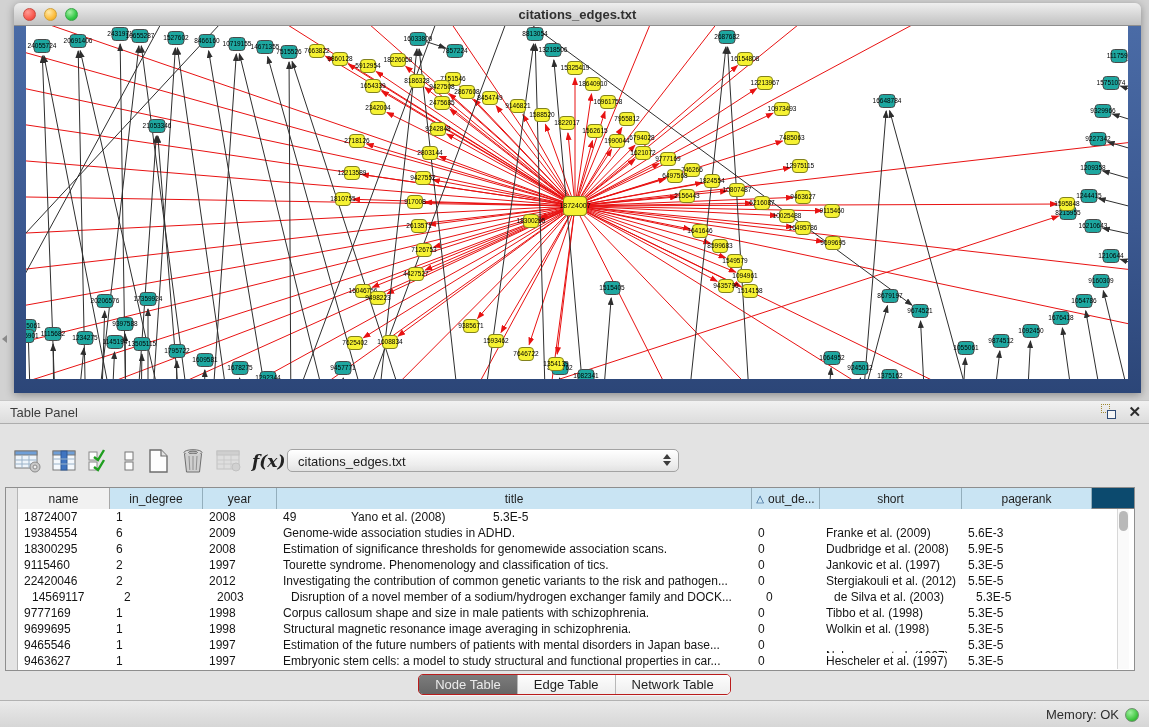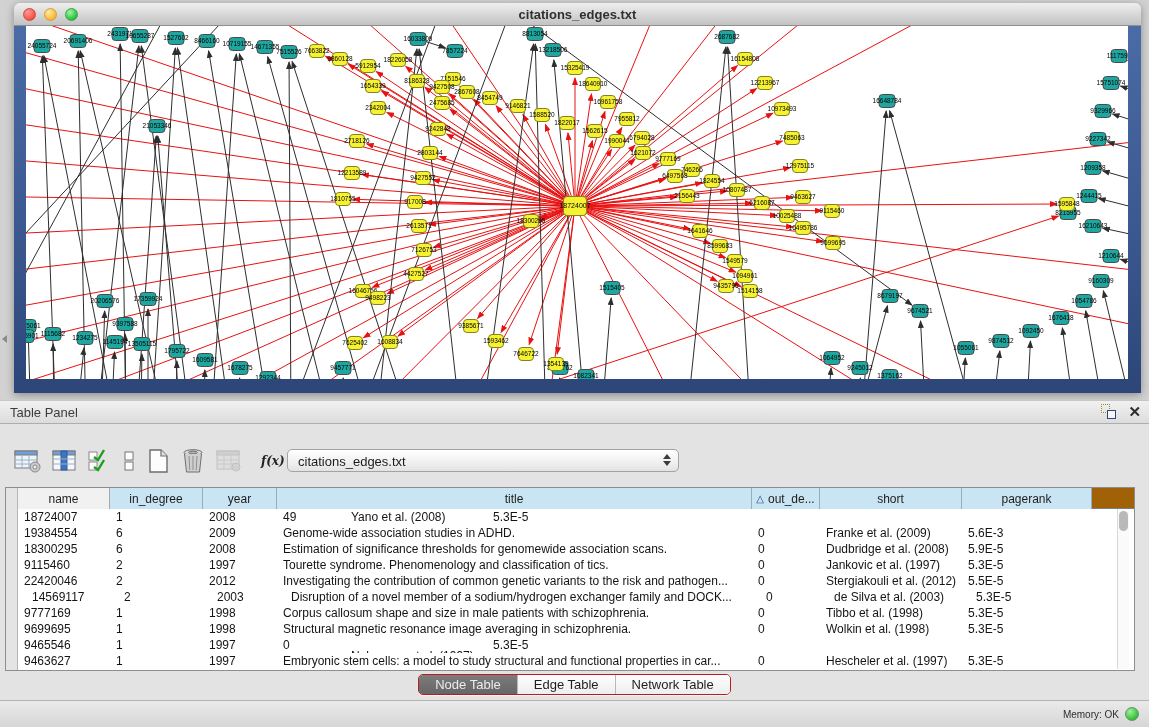--- a/index.html
+++ b/index.html
@@ -34,33 +34,33 @@
     background:linear-gradient(180deg,#f1f1f1,#dcdcdc); }
   .panel-bar .panel-title { position:absolute; left:10px; top:4px; font-size:13px; color:#3c3c3c; }
   .panel-bar .bar-icons { position:absolute; right:8px; top:3px; display:flex; gap:12px; align-items:center; }
   .float-ic { position:relative; width:15px; height:15px; }
   .float-ic .sq1 { position:absolute; left:0; top:0; width:9px; height:9px; border:1px dotted #a08830; }
   .float-ic .sq2 { position:absolute; right:0; bottom:0; width:9px; height:9px; border:1px solid #2e4a74; background:#f5f5f5; }
   .close-x { font-size:15px; font-weight:bold; color:#2d2d2d; line-height:15px; cursor:default; }
 
   .toolbar { position:absolute; left:14px; top:44px; height:34px; display:flex; align-items:center; gap:10px; }
   .tbtn { height:30px; display:flex; align-items:center; justify-content:center; }
-  .fx { font-family:"DejaVu Serif", serif; font-style:italic; font-weight:bold; font-size:12px; color:#222;margin-left:9px; }
+  .fx { font-family:"DejaVu Serif", serif; font-style:italic; font-weight:bold; font-size:17px; color:#222; }
 
   .combo { position:absolute; left:287px; top:49px; width:392px; height:23px; border:1px solid #a3a3a3;
     border-radius:5px; background:linear-gradient(180deg,#ffffff,#ededed 70%,#e2e2e2); box-shadow:0 1px 1px rgba(255,255,255,.8) inset; }
   .combo .combo-text { position:absolute; left:10px; top:4px; font-size:13px; color:#1c1c1c; }
   .combo .spin { position:absolute; right:7px; top:4px; display:flex; flex-direction:column; gap:2px; }
   .combo .spin i { width:0; height:0; border-left:4px solid transparent; border-right:4px solid transparent; }
   .combo .spin .up { border-bottom:5px solid #3c3c3c; }
   .combo .spin .dn { border-top:5px solid #3c3c3c; }
 
   .grid-wrap { position:absolute; left:5px; top:87px; width:1130px; height:184px; background:#fff; border:1px solid #8e8e8e; }
   .rowhdr { position:absolute; left:0; top:0; bottom:0; width:12px; background:#e4e4e4; border-right:1px solid #b5b5b5; }
-  .thead { position:absolute; left:12px; top:0; right:0; height:21px; display:flex; border-bottom:1px solid #7d7d7d; background:#a16207; }
+  .thead { position:absolute; left:12px; top:0; right:0; height:21px; display:flex; border-bottom:1px solid #7d7d7d; background:#0c4a6e; }
   .th { height:21px; display:flex; align-items:center; justify-content:center; font-size:12px; color:#1d1d1d;
     background:#c9e4f3; border-right:1px solid #93aebc; overflow:hidden; white-space:nowrap; }
   .th.plain { background:#f1f1f1; border-right:1px solid #a8a8a8; }
   .th .sort { color:#184a80; font-size:10px; margin-right:4px; }
   .tbody { position:absolute; left:12px; top:21px; right:0; bottom:0; background:#fff; overflow:hidden; }
   .tr { display:flex; height:16px; }
   .td { font-size:12px; color:#141414; line-height:16px; padding-left:6px; overflow:hidden; white-space:nowrap; }
   .vscroll { position:absolute; right:5px; top:21px; width:12px; bottom:1px; background:#fafafa; border-left:1px solid #d8d8d8; }
   .vthumb { position:absolute; left:1px; top:2px; width:9px; height:20px; border-radius:5px; background:#b9b9b9; }
 
@@ -69,21 +69,21 @@
     box-shadow:0 1px 1px rgba(255,255,255,.7); }
   .seg .tab { padding:0 16px; font-size:13px; line-height:20px; color:#1e1e1e;
     background:linear-gradient(180deg,#fdfdfd,#eeeeee); border-right:1px solid #b8b8b8; }
   .seg .tab:last-child { border-right:none; }
   .seg .tab.sel { background:linear-gradient(180deg,#7c7c7c,#666666); color:#ececec; }
 
   
   .statusbar { position:absolute; left:0; top:700px; width:1149px; height:27px;
     border-top:1px solid #b2b2b2; background:linear-gradient(180deg,#eaeaea,#d6d6d6); }
   .mem { position:absolute; right:10px; top:6px; display:flex; align-items:center; gap:6px; }
-  .mem .mem-label { font-size:10px; color:#2e2e2e; }
+  .mem .mem-label { font-size:13px; color:#2e2e2e; }
   .mem .mem-dot { width:14px; height:14px; border-radius:50%; border:1px solid #6f8f6f;
     background:radial-gradient(circle at 35% 30%,#9df09d,#3cc43c 65%,#25a025); }
 </style>
 </head>
 <body>
 
 <div class="net-window">
   <div class="titlebar">
     <div class="lights">
       <span class="light red"></span>
@@ -681,20 +681,21 @@
           <div class="td" style="width: 74px;">1998</div>
           <div class="td" style="width: 475px;">Structural magnetic resonance image averaging in schizophrenia.</div>
           <div class="td" style="width: 68px;">0</div>
           <div class="td" style="width: 142px;">Wolkin et al. (1998)</div>
           <div class="td" style="width: 130px;">5.3E-5</div>
         </div>
         <div class="tr">
           <div class="td" style="width: 92px;">9465546</div>
           <div class="td" style="width: 93px;">1</div>
           <div class="td" style="width: 74px;">1997</div>
+          <div class="td" style="width: 475px;">Estimation of the future numbers of patients with mental disorders in Japan base...</div>
           <div class="td" style="width: 68px;">0</div>
           <div class="td" style="width: 142px; margin-top: 11px;">Nakamura et al. (1997)</div>
           <div class="td" style="width: 130px;">5.3E-5</div>
         </div>
         <div class="tr">
           <div class="td" style="width: 92px;">9463627</div>
           <div class="td" style="width: 93px;">1</div>
           <div class="td" style="width: 74px;">1997</div>
           <div class="td" style="width: 475px;">Embryonic stem cells: a model to study structural and functional properties in car...</div>
           <div class="td" style="width: 68px;">0</div>

